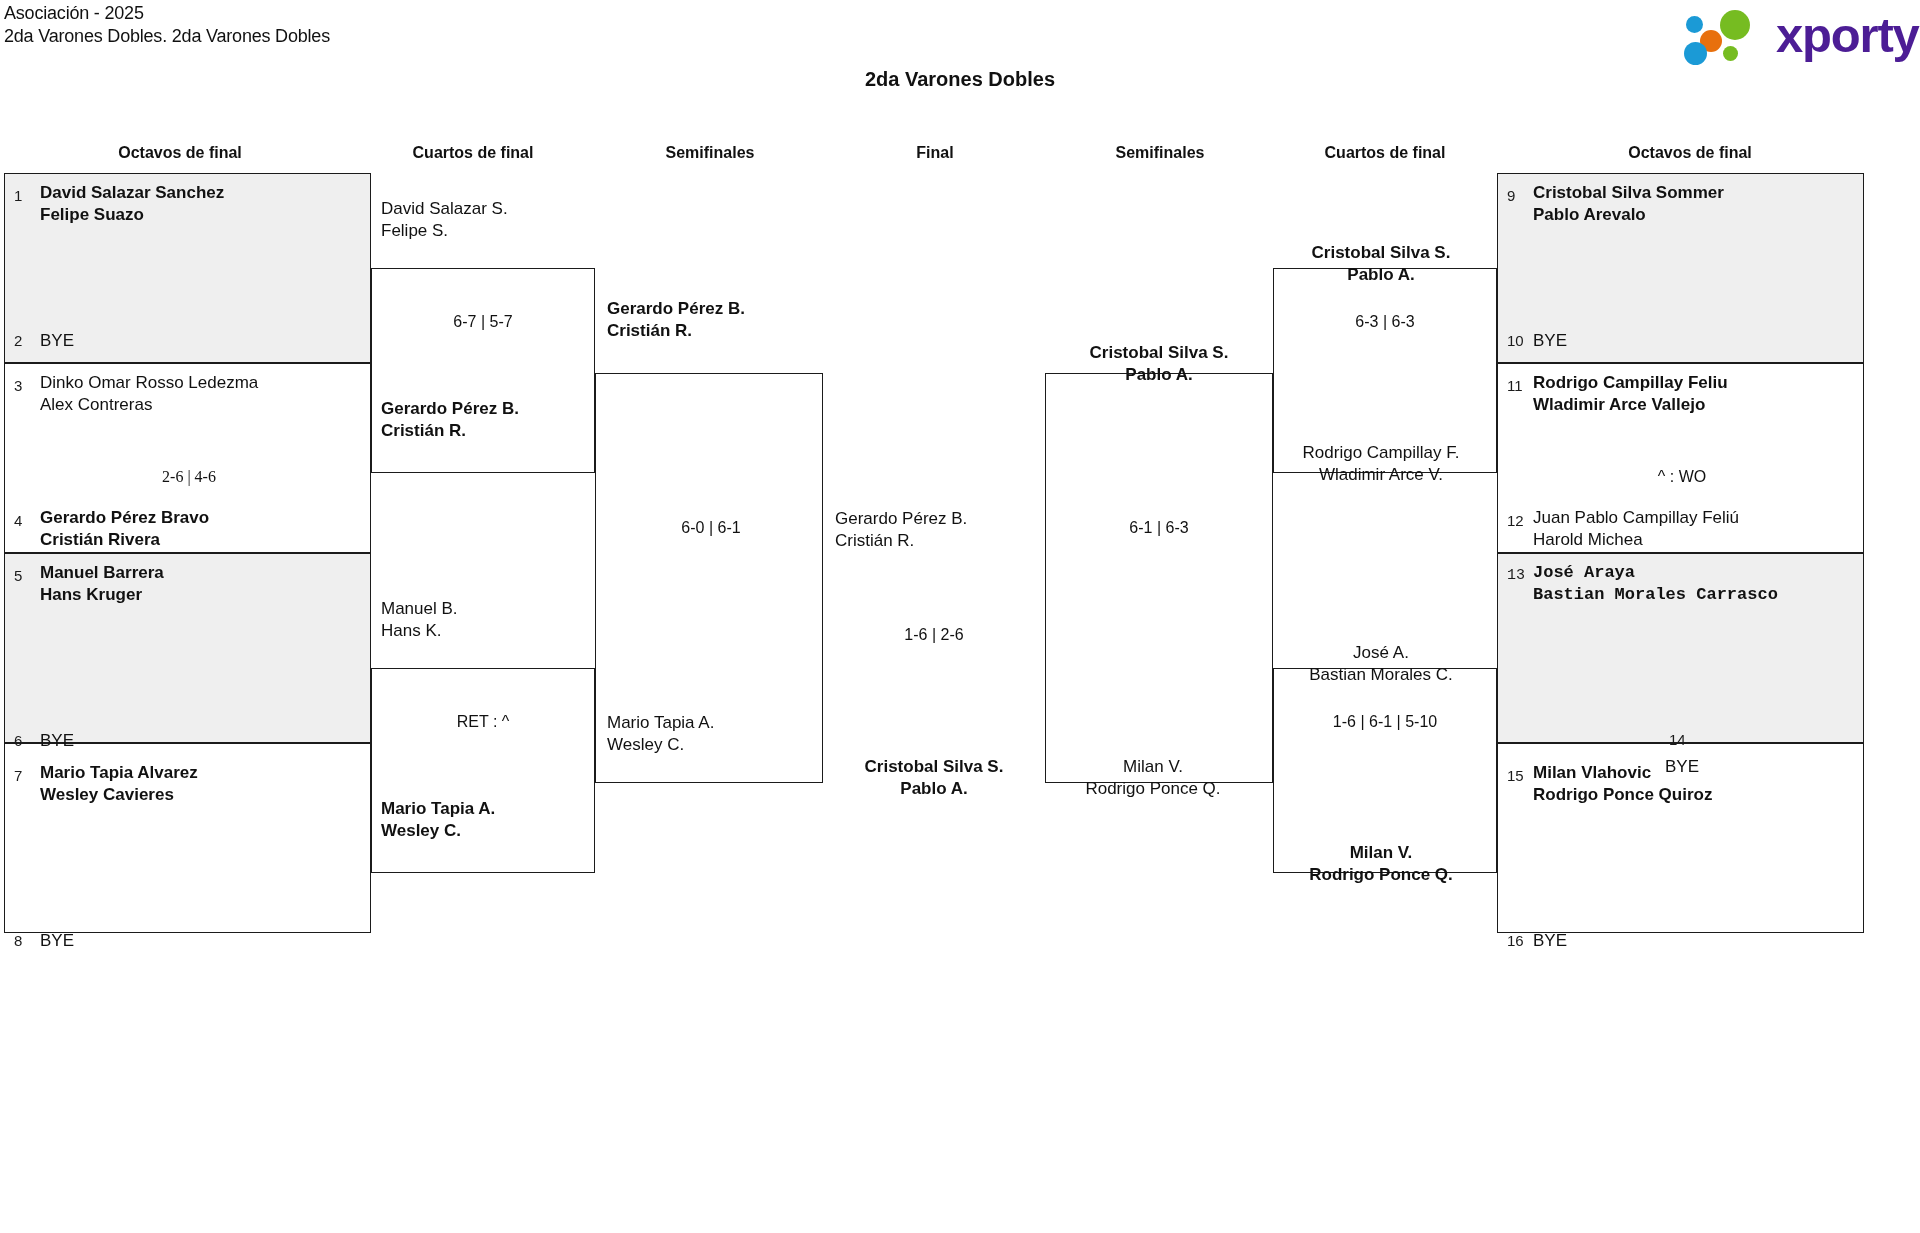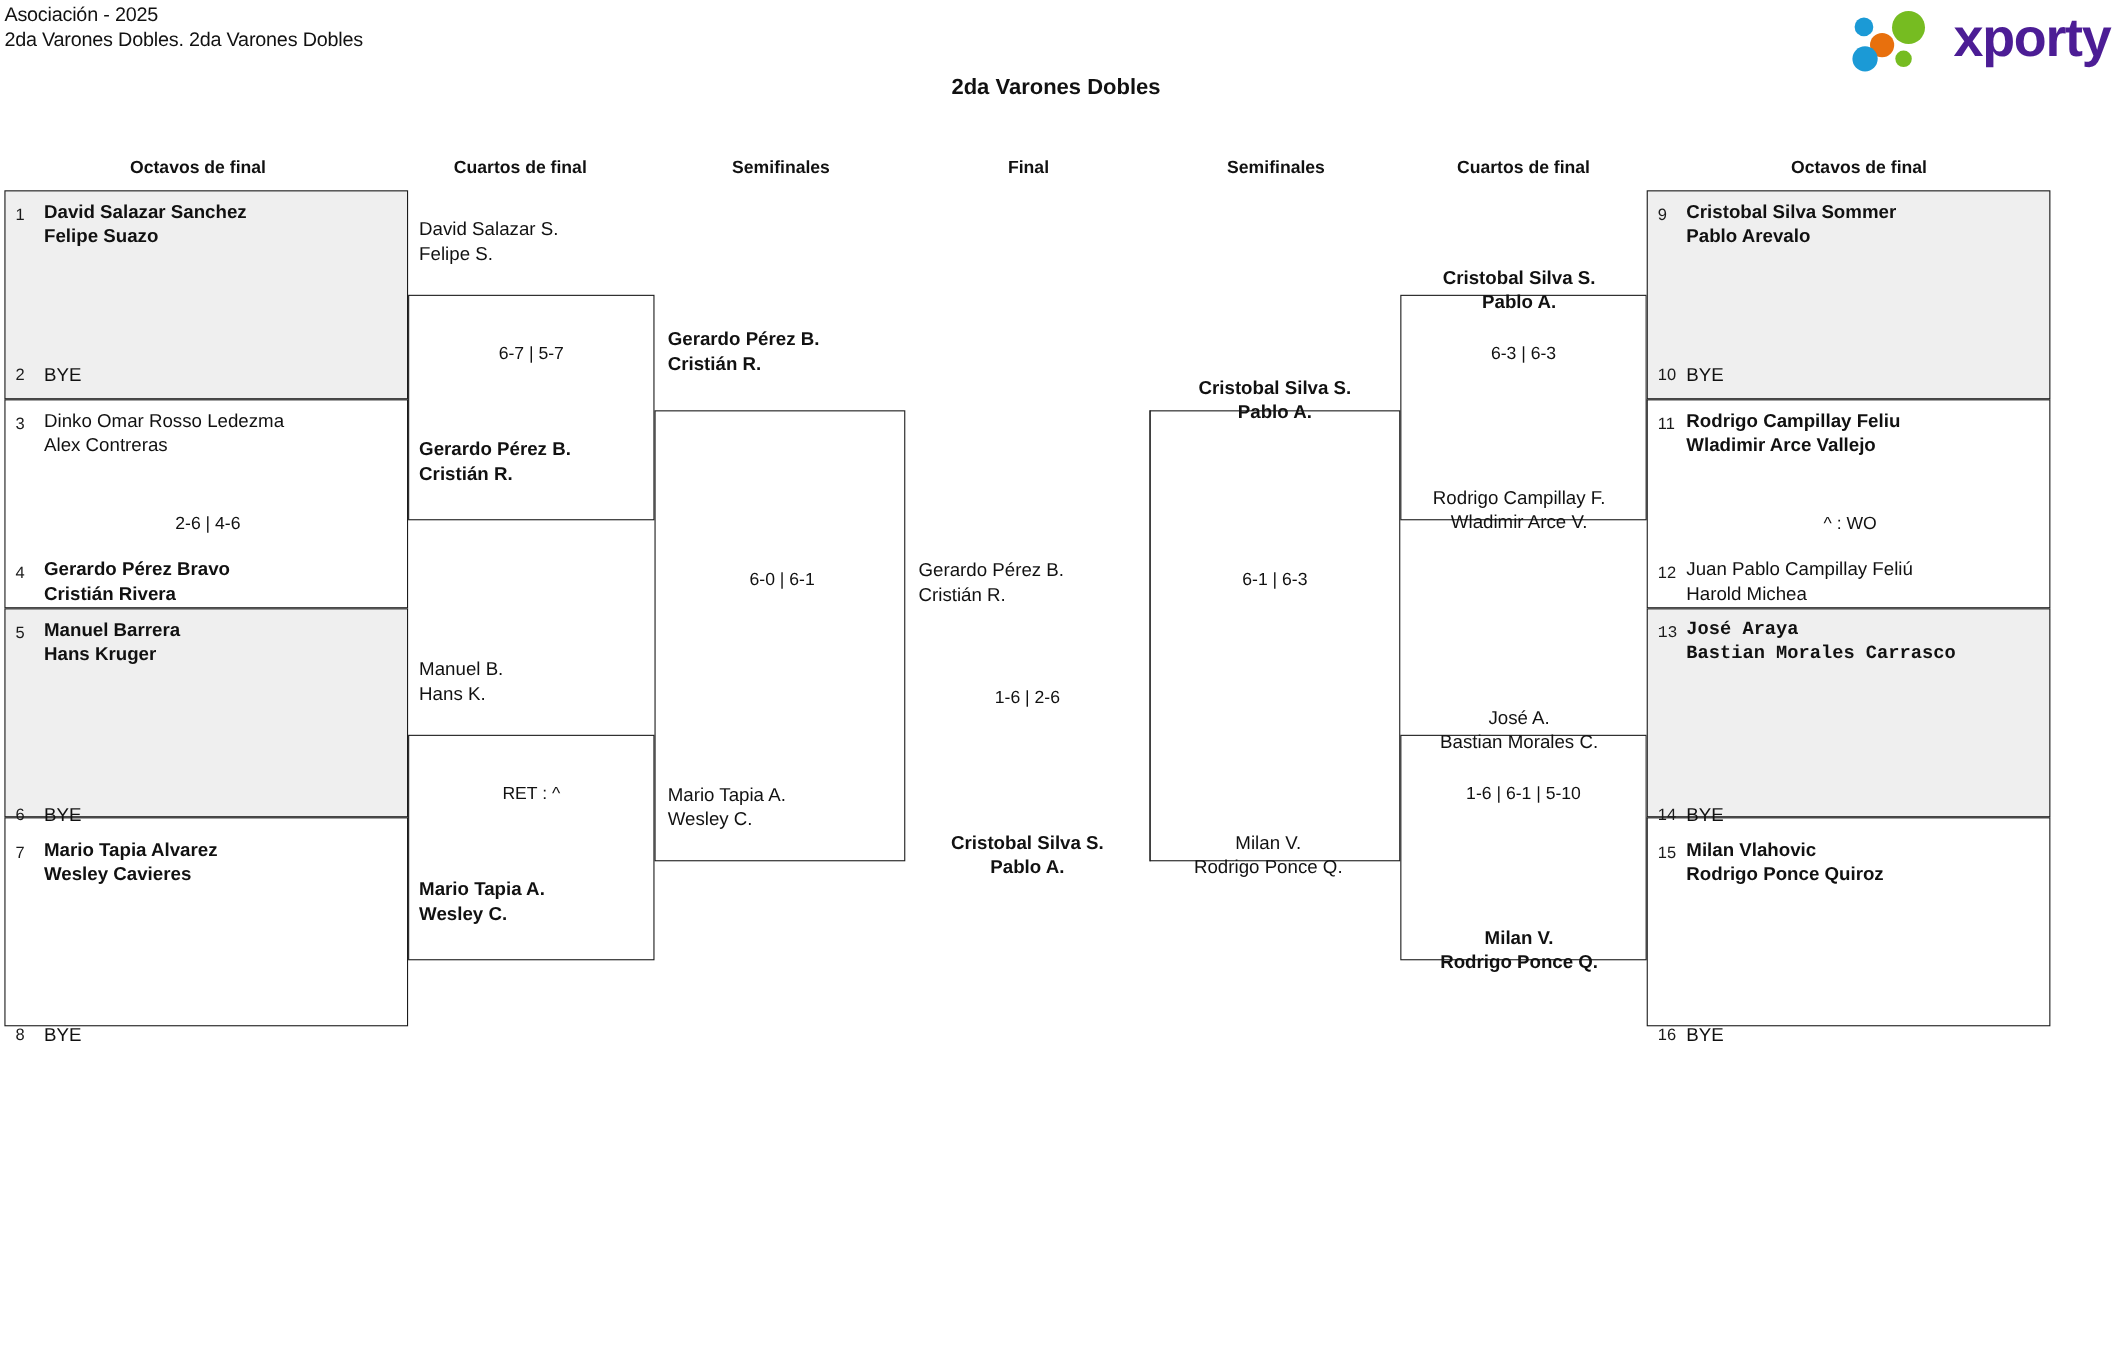--- a/index.html
+++ b/index.html
@@ -130,21 +130,21 @@
     <span class="names">BYE</span>
   </div>
 
   <div class="slot" style="left:14px; top:372px; width:350px;">
     <span class="seed">3</span>
     <span class="names">
       <span>Dinko Omar Rosso Ledezma</span><br>
       <span>Alex Contreras</span>
     </span>
   </div>
-  <div class="score" style="left:14px; top:467px; width:350px;">2-6 | 4-6</div>
+  <div class="score" style="left:14px; top:467px; width:350px;font-family:Liberation Serif, serif;">2-6 | 4-6</div>
   <div class="slot win" style="left:14px; top:507px; width:350px;">
     <span class="seed">4</span>
     <span class="names">
       <span>Gerardo Pérez Bravo</span><br>
       <span>Cristián Rivera</span>
     </span>
   </div>
 
   <div class="slot win" style="left:14px; top:562px; width:350px;">
     <span class="seed">5</span>
@@ -285,21 +285,21 @@
     </span>
   </div>
 
   <div class="slot win" style="left:1507px; top:562px; width:350px;font-family:Liberation Mono, monospace;">
     <span class="seed">13</span>
     <span class="names">
       <span>José Araya</span><br>
       <span>Bastian Morales Carrasco</span>
     </span>
   </div>
-  <div class="slot bye" style="left:1507px; top:730px; width:350px;">
+  <div class="slot bye" style="left:1507px; top:730px; width:350px;flex-direction:column;">
     <span class="seed">14</span>
     <span class="names">BYE</span>
   </div>
 
   <div class="slot win" style="left:1507px; top:762px; width:350px;">
     <span class="seed">15</span>
     <span class="names">
       <span>Milan Vlahovic</span><br>
       <span>Rodrigo Ponce Quiroz</span>
     </span>

